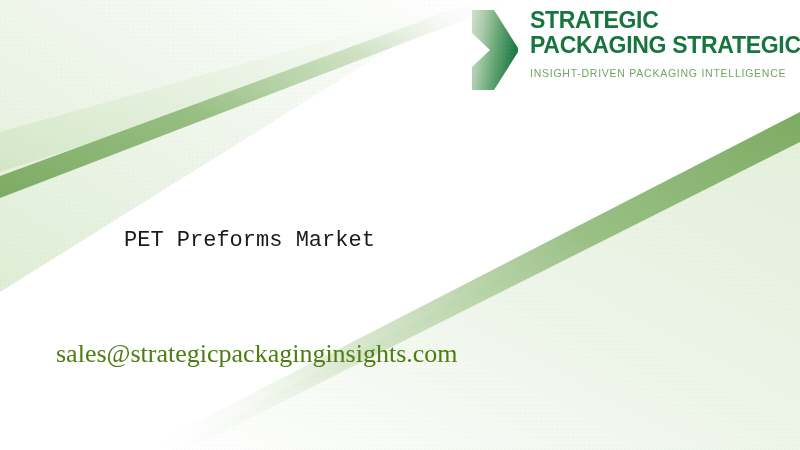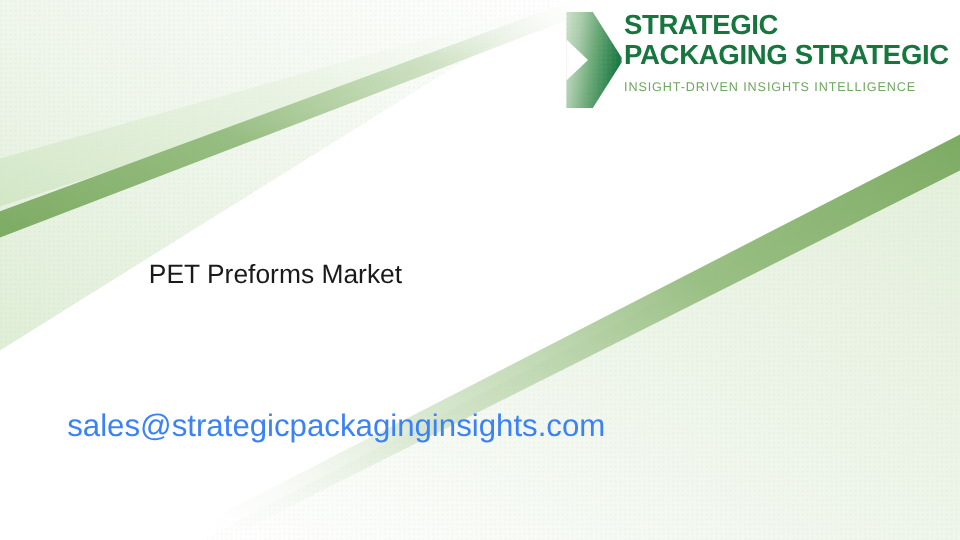--- a/index.html
+++ b/index.html
@@ -37,20 +37,21 @@
     display: flex;
     align-items: flex-start;
   }
   #logo-mark {
     width: 52px;
     height: 86px;
     flex: none;
     margin-top: 3px;
   }
   #logo-text-block {
+    margin-left: 10px;
     margin-top: 4px;
   }
   .logo-line {
     font-family: "Liberation Sans", sans-serif;
     font-weight: bold;
     font-size: 23px;
     line-height: 25px;
     letter-spacing: -0.3px;
     color: #17763e;
     white-space: nowrap;
@@ -62,32 +63,34 @@
     font-weight: normal;
     letter-spacing: 0.75px;
     color: #6fa860;
     white-space: nowrap;
   }
 
   
   #slide-title {
     position: absolute;
     left: 124px;
-    top: 216px;
+    top: 228px;
     font-size: 22px;
     color: #1a1a1a;
     white-space: nowrap;
+    font-family: Liberation Mono, monospace;
   }
   #contact-email {
     position: absolute;
     left: 56px;
     top: 339px;
     font-size: 26px;
-    color: #3b82f6;
+    color: #4d7c0f;
     white-space: nowrap;
+    font-family: Liberation Serif, serif;
   }
 </style>
 </head>
 <body>
 
 <div id="slide">
 
   <svg class="decor-layer" viewBox="0 0 800 450" preserveAspectRatio="none" xmlns="http://www.w3.org/2000/svg">
     <defs>
       <linearGradient id="gradTopWedge" x1="0" y1="1" x2="1" y2="0">
@@ -143,21 +146,21 @@
 
   <div id="logo">
     <svg id="logo-mark" viewBox="0 0 52 86" xmlns="http://www.w3.org/2000/svg">
       <path d="M4 3 L4 83 L26 83 L50 45 L50 41 L26 3 Z" fill="url(#gradChevron)"></path>
       <path d="M4 3 L4 83 L26 83 L50 45 L50 41 L26 3 Z" fill="url(#halftone)" opacity="0.8"></path>
       <path d="M4 26 L4 60 L22 43 Z" fill="#ffffff"></path>
     </svg>
     <div id="logo-text-block">
       <div class="logo-line">STRATEGIC</div>
       <div class="logo-line">PACKAGING STRATEGIC</div>
-      <div id="logo-tagline">INSIGHT-DRIVEN INSIGHTS INTELLIGENCE</div>
+      <div id="logo-tagline">INSIGHT-DRIVEN PACKAGING INTELLIGENCE</div>
     </div>
   </div>
 
   <div id="slide-title">PET Preforms Market</div>
 
   <div id="contact-email">sales@strategicpackaginginsights.com</div>
 
 </div>
 
 </body></html>

